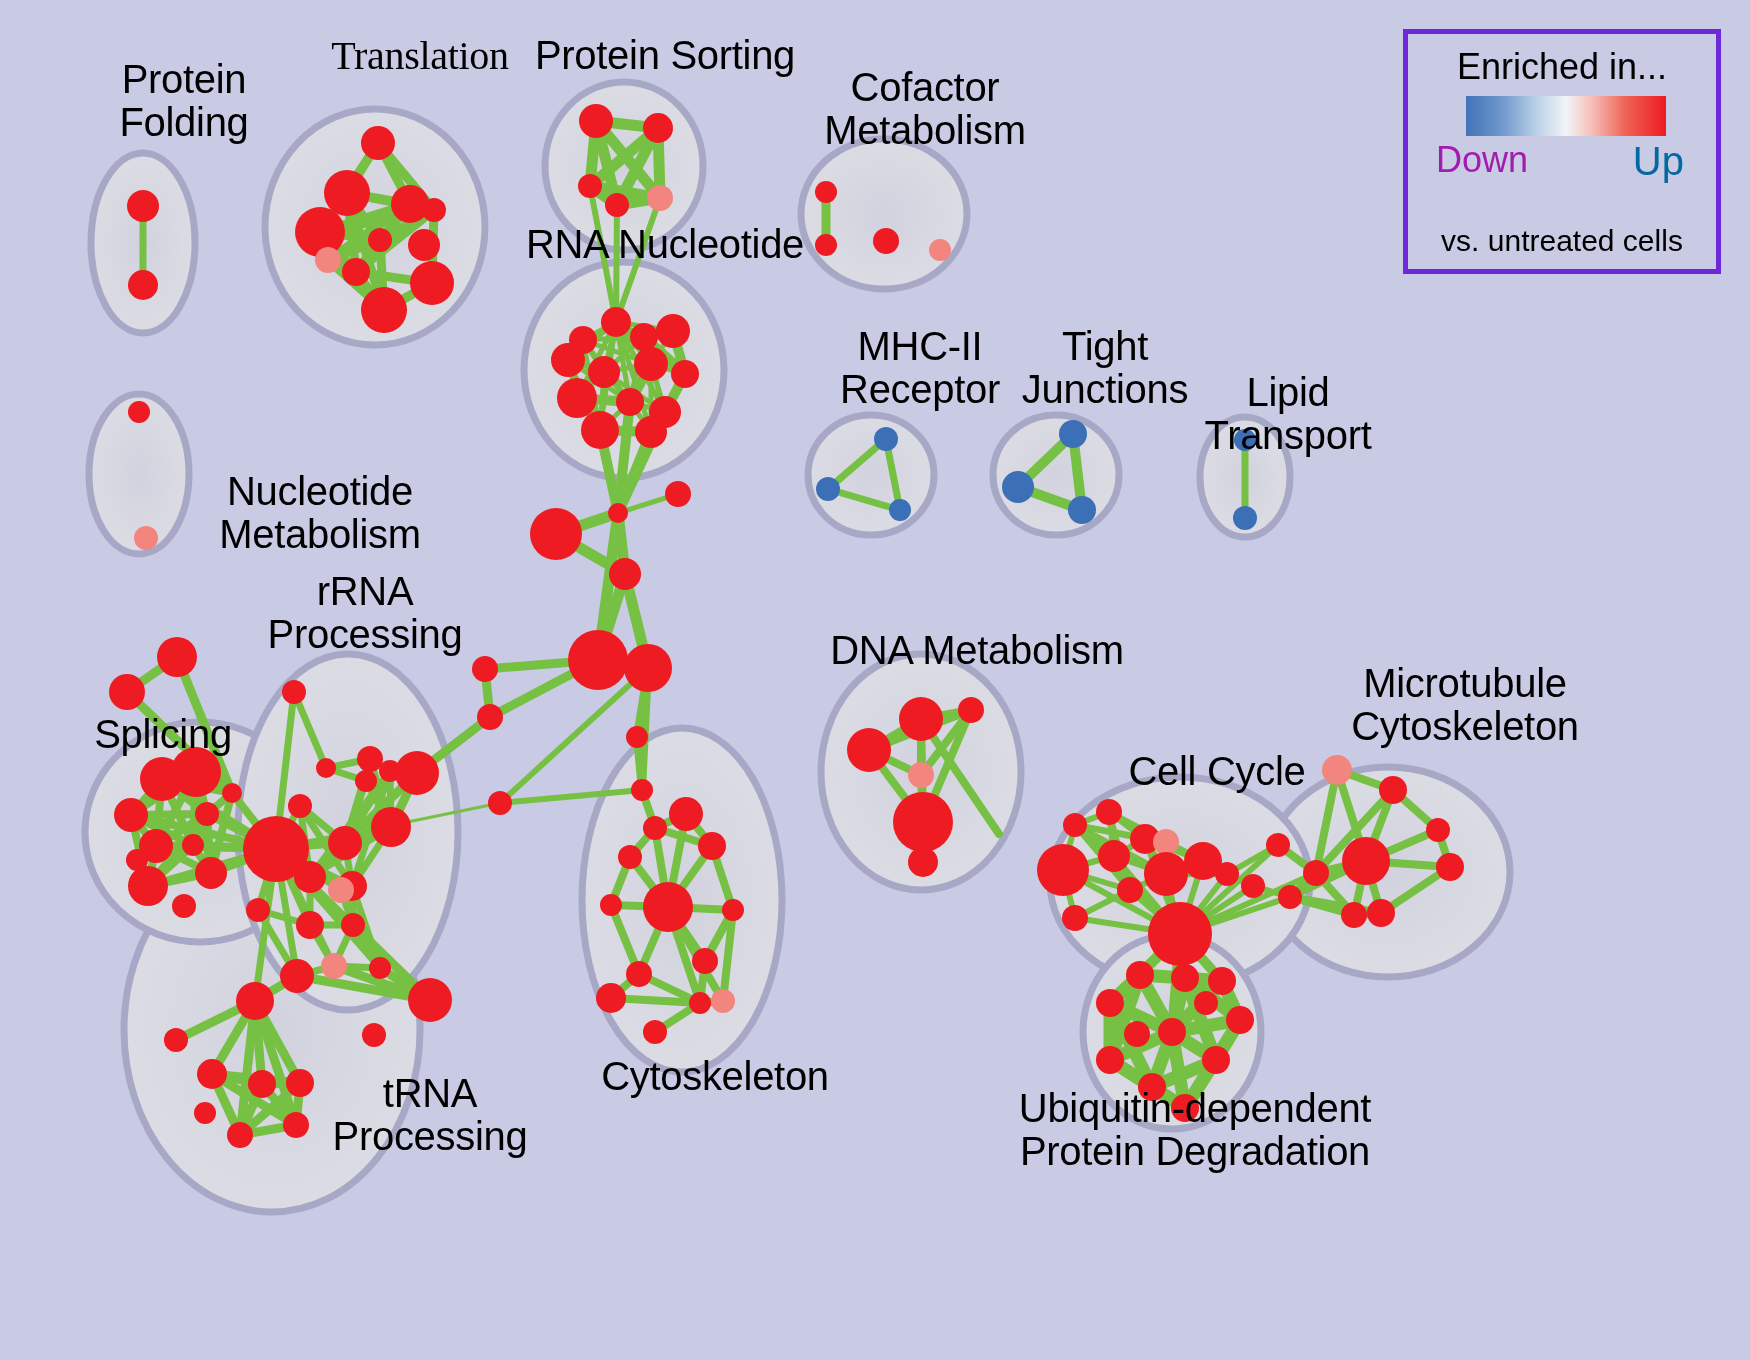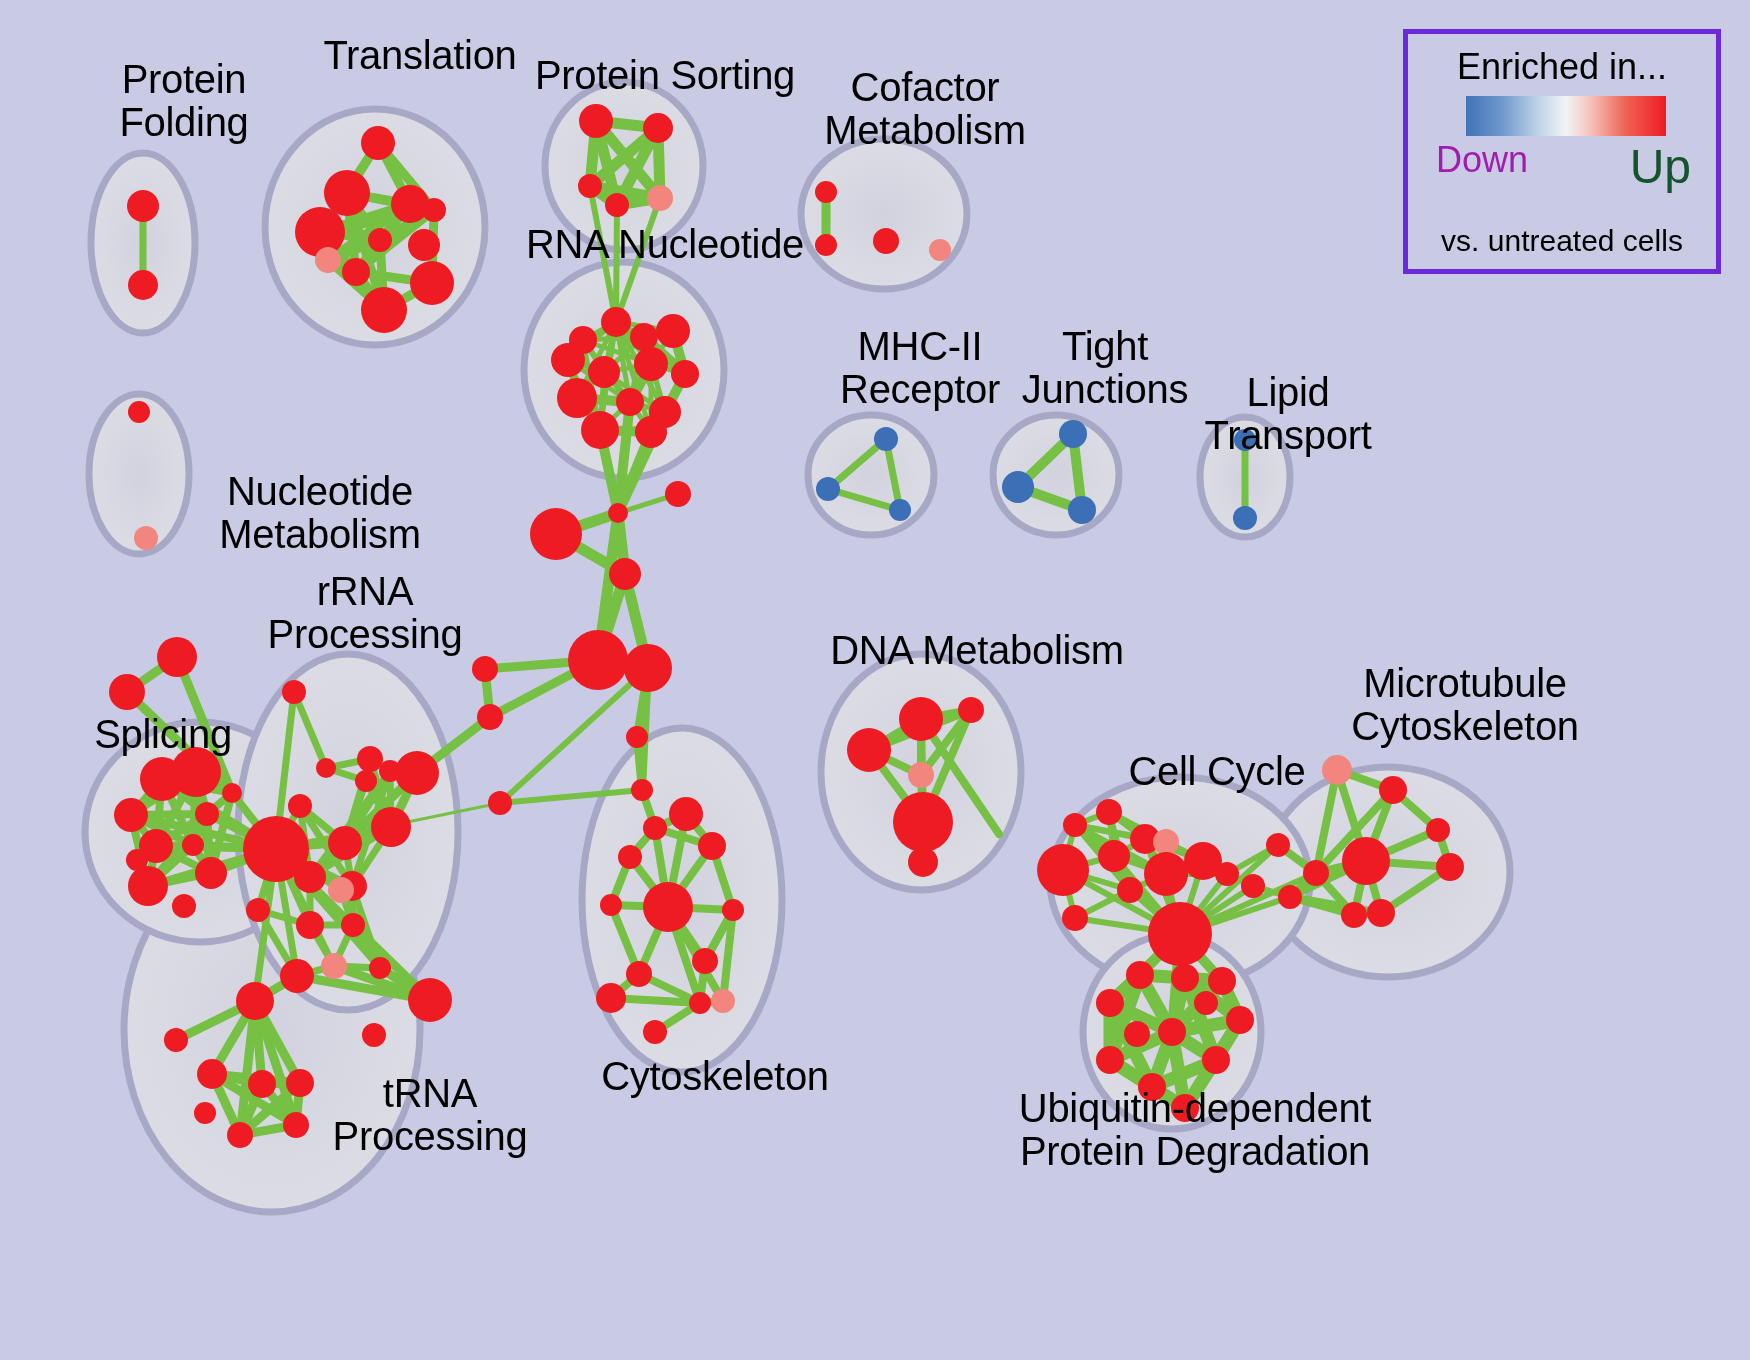--- a/index.html
+++ b/index.html
@@ -34,21 +34,21 @@
   }
   #legend-title{
     position:absolute;left:0;top:12px;width:100%;
     text-align:center;font-size:36px;color:#000;
   }
   #legend-bar{
     position:absolute;left:58px;top:62px;width:200px;height:40px;
     background:linear-gradient(to right,#4273b8 0%,#6f98cc 18%,#b9d0e6 35%,#f2f4f6 50%,#f6c3bd 62%,#ef6254 80%,#ee1b22 100%);
   }
   #legend-down{position:absolute;left:28px;top:105px;font-size:36px;color:#a21caf;}
-  #legend-up{position:absolute;right:25px;top:105px;font-size:48px;color:#14532d;}
+  #legend-up{position:absolute;right:32px;top:105px;font-size:40px;color:#0369a1;}
   #legend-sub1{position:absolute;left:0;top:152px;width:100%;text-align:center;font-size:30px;color:#000;}
   #legend-sub2{position:absolute;left:0;top:190px;width:100%;text-align:center;font-size:30px;color:#000;}
 </style>
 </head>
 <body>
 
 <div id="stage">
 
   <svg id="net" viewBox="0 0 1750 1360" xmlns="http://www.w3.org/2000/svg">
     <defs>
@@ -702,22 +702,22 @@
       <circle cx="1152" cy="1087" r="14" fill="#ee1b22"></circle>
       <circle cx="1185" cy="1108" r="14" fill="#ee1b22"></circle>
       <circle cx="1137" cy="1034" r="13" fill="#ee1b22"></circle>
       <circle cx="1206" cy="1003" r="12" fill="#ee1b22"></circle>
     </g>
   </svg>
 
   <div id="labels">
       <div class="cluster-label" style="left: 84px; top: 58px; width: 200px;">Protein
 Folding</div>
-      <div class="cluster-label" style="left: 290px; top: 34px; width: 260px;">Translation</div>
-      <div class="cluster-label" style="left: 500px; top: 34px; width: 330px; margin-top: 20px;">Protein Sorting</div>
+      <div class="cluster-label" style="left: 290px; top: 34px; width: 260px; font-family: Liberation Serif, serif;">Translation</div>
+      <div class="cluster-label" style="left: 500px; top: 34px; width: 330px;">Protein Sorting</div>
       <div class="cluster-label" style="left: 790px; top: 66px; width: 270px; text-align: center;">Cofactor
 Metabolism</div>
       <div class="cluster-label" style="left: 505px; top: 223px; width: 320px;">RNA Nucleotide</div>
       <div class="cluster-label" style="left: 190px; top: 428px; width: 260px; margin-top: 42px;">Nucleotide
 Metabolism</div>
       <div class="cluster-label" style="left: 800px; top: 325px; width: 240px;">MHC-II
 Receptor</div>
       <div class="cluster-label" style="left: 985px; top: 325px; width: 240px;">Tight
 Junctions</div>
       <div class="cluster-label" style="left: 1168px; top: 325px; width: 240px; margin-top: 46px;">Lipid

